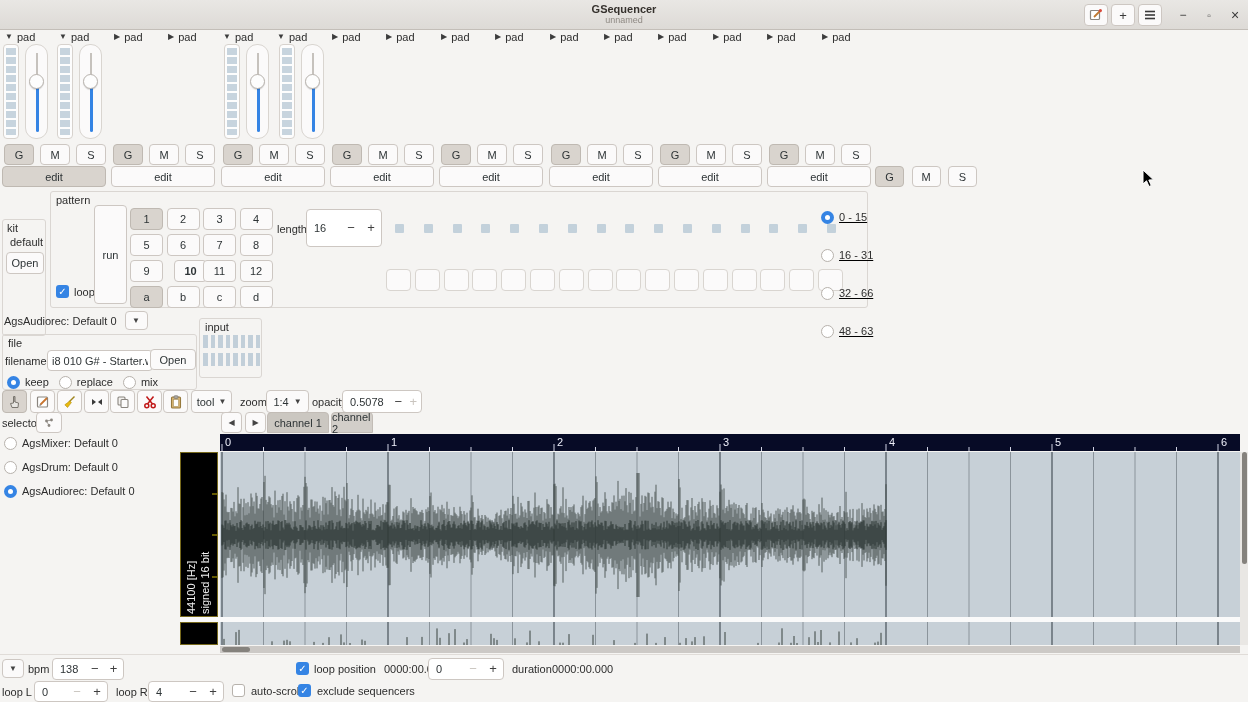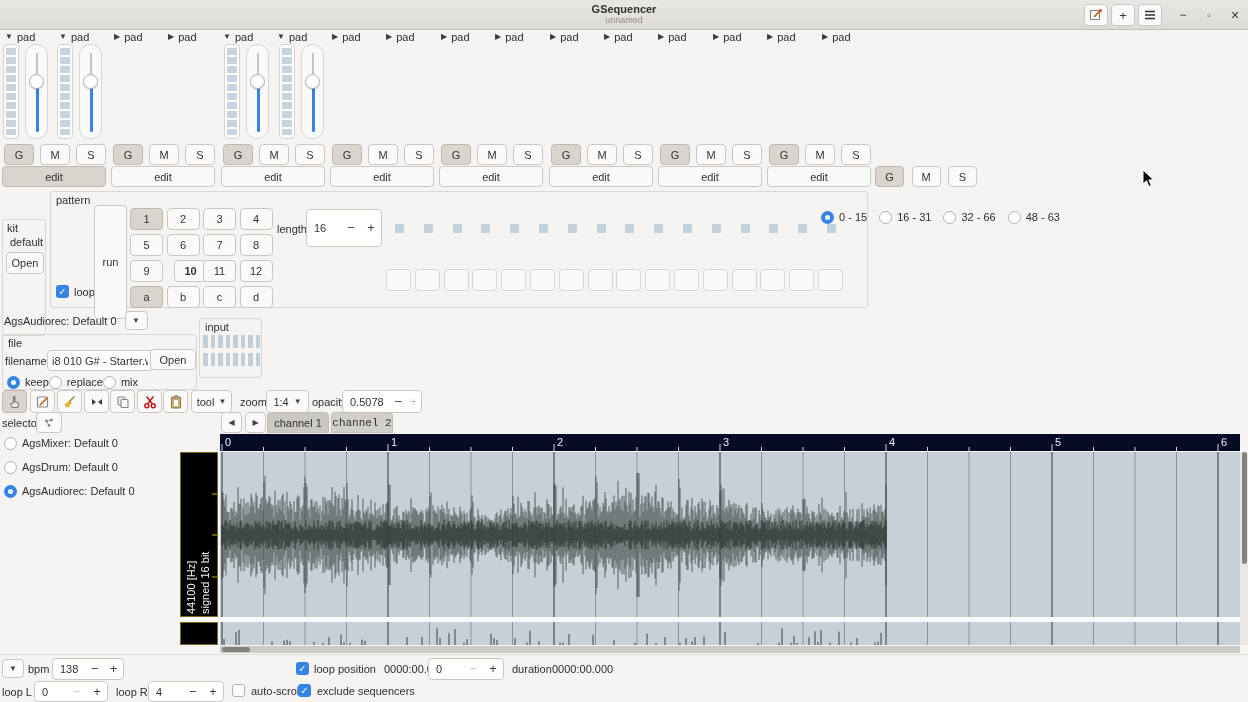--- a/index.html
+++ b/index.html
@@ -249,21 +249,21 @@
     <div class="lbl abs" style="left:7px;top:16px;">default</div>
     <div class="btn abs" style="left:3px;top:32px;width:38px;height:22px;">Open</div>
   </div>
 
   <div class="frame abs" style="left:50px;top:191px;width:818px;height:117px;">
     <div class="lbl abs" style="left:5px;top:2px;">pattern</div>
     <div class="abs" style="left:5px;top:93px;display:flex;align-items:center;gap:5px;">
       <div class="cb on">✓</div>
       <span class="lbl">loop</span>
     </div>
-    <div class="btn abs" style="left:43px;top:13px;width:33px;height:114px;">run</div>
+    <div class="btn abs" style="left:43px;top:13px;width:33px;height:99px;">run</div>
     <div id="bank-grid">
         <div class="bank btn abs on" style="left: 79px; top: 16px;">1</div>
         <div class="bank btn abs" style="left: 115.5px; top: 16px;">2</div>
         <div class="bank btn abs" style="left: 152px; top: 16px;">3</div>
         <div class="bank btn abs" style="left: 188.5px; top: 16px;">4</div>
         <div class="bank btn abs" style="left: 79px; top: 42px;">5</div>
         <div class="bank btn abs" style="left: 115.5px; top: 42px;">6</div>
         <div class="bank btn abs" style="left: 152px; top: 42px;">7</div>
         <div class="bank btn abs" style="left: 188.5px; top: 42px;">8</div>
         <div class="bank btn abs" style="left: 79px; top: 68px;">9</div>
@@ -310,21 +310,21 @@
         <div class="padtgl abs" style="left: 537px; top: 77px;"></div>
         <div class="padtgl abs" style="left: 565px; top: 77px;"></div>
         <div class="padtgl abs" style="left: 594px; top: 77px;"></div>
         <div class="padtgl abs" style="left: 623px; top: 77px;"></div>
         <div class="padtgl abs" style="left: 652px; top: 77px;"></div>
         <div class="padtgl abs" style="left: 681px; top: 77px;"></div>
         <div class="padtgl abs" style="left: 709px; top: 77px;"></div>
         <div class="padtgl abs" style="left: 738px; top: 77px;"></div>
         <div class="padtgl abs" style="left: 767px; top: 77px;"></div>
       </div>
-    <div id="offset-radios" class="abs" style="left:770px;top:17px;display:flex;flex-direction:row;gap:12px;">
+    <div id="offset-radios" class="abs" style="left:770px;top:17px;display:flex;flex-direction:column;gap:22px;text-decoration:underline;">
         <div class="off-row">
           <div class="radio on"></div>
           <span class="lbl">0 - 15</span>
         </div>
         <div class="off-row">
           <div class="radio off"></div>
           <span class="lbl">16 - 31</span>
         </div>
         <div class="off-row">
           <div class="radio off"></div>
@@ -342,21 +342,21 @@
     <div class="btn" style="width:23px;height:19px;">
       <span class="arrow">▼</span>
     </div>
   </div>
 
   <div class="frame abs" style="left:2px;top:334px;width:195px;height:56px;">
     <div class="lbl abs" style="left:5px;top:2px;">file</div>
     <div class="lbl abs" style="left:2px;top:20px;">filename:</div>
     <input class="abs" style="left: 44px; top: 15px; width: 96px; height: 19px; border: 1px solid rgb(205, 199, 194); border-radius: 4px; font-size: 11px; font-family: inherit; color: rgb(46, 52, 54); padding: 0px 4px; background: rgb(255, 255, 255);" value="i8 010 G# - Starter.wav">
     <div class="btn abs" style="left:147px;top:14px;width:46px;height:21px;">Open</div>
-    <div id="file-modes" class="abs" style="left:4px;top:39px;display:flex;align-items:center;">
+    <div id="file-modes" class="abs" style="left:4px;top:39px;display:flex;gap:10px;align-items:center;">
         <div class="off-row">
           <div class="radio on"></div>
           <span class="lbl">keep</span>
         </div>
         <div class="off-row">
           <div class="radio off"></div>
           <span class="lbl">replace</span>
         </div>
         <div class="off-row">
           <div class="radio off"></div>
@@ -444,21 +444,21 @@
     </svg>
   </div>
   <div class="btn abs" style="left:221px;top:412px;width:21px;height:21px;">
     <span class="arrow">◀</span>
   </div>
   <div class="btn abs" style="left:245px;top:412px;width:21px;height:21px;">
     <span class="arrow">▶</span>
   </div>
   <div id="tabs">
       <div class="tab abs" style="left: 267px; width: 62px; background: rgb(203, 199, 193);">channel 1</div>
-      <div class="tab abs" style="left: 331px; width: 62px; font-family: Liberation Mono, monospace;">channel 2</div>
+      <div class="tab abs" style="left: 331px; width: 42px;">channel 2</div>
     </div>
 
   <div id="machine-radios" class="abs" style="left:4px;top:435px;display:flex;flex-direction:column;gap:8px;">
       <div class="off-row">
         <div class="radio off"></div>
         <span class="lbl">AgsMixer: Default 0</span>
       </div>
       <div class="off-row">
         <div class="radio off"></div>
         <span class="lbl">AgsDrum: Default 0</span>

